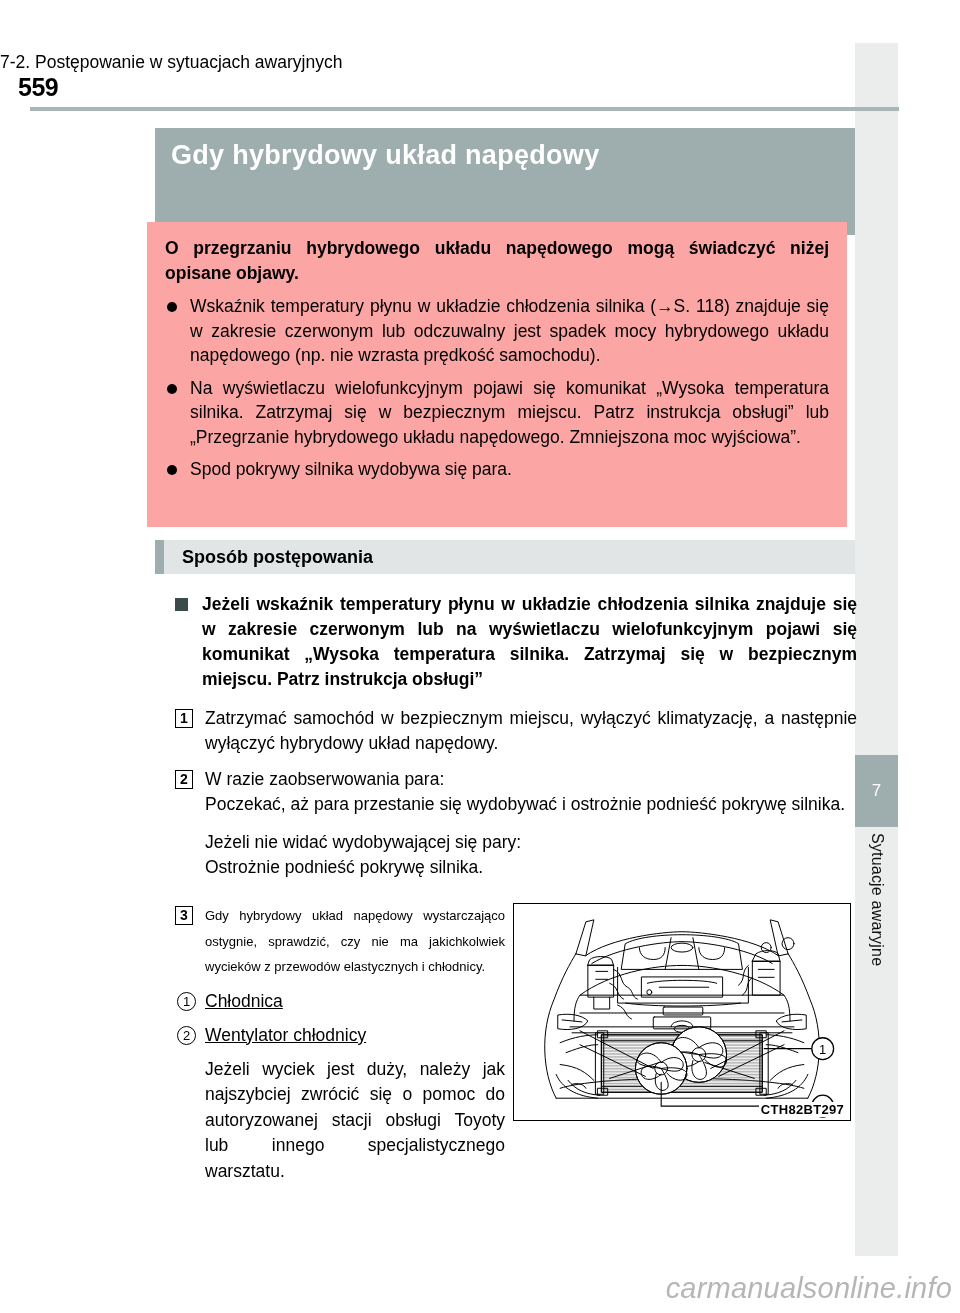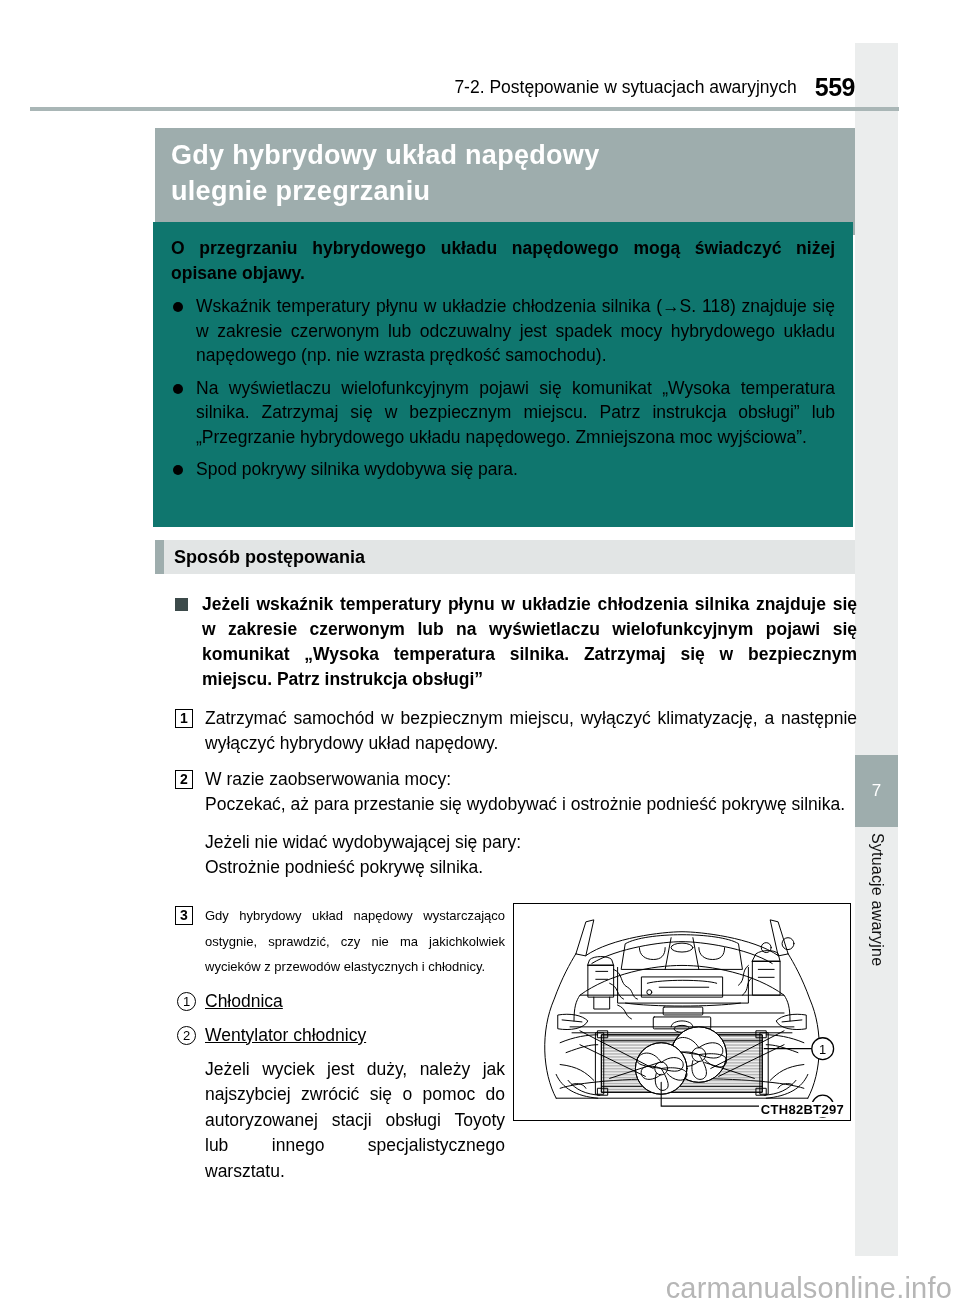--- a/index.html
+++ b/index.html
@@ -28,22 +28,23 @@
     display: flex; align-items: flex-start; justify-content: center;
   }
   .side-vert-label span {
     writing-mode: vertical-rl;
     font-size: 16px; color: #111; letter-spacing: .2px; white-space: nowrap;
   }
 
   
   .hdr {
     position: absolute; left: 0; top: 72px; width: 855px; height: 30px;
-    display: flex; align-items: center; justify-content: flex-end;
-    padding-right: 0;
+    display: flex; align-items: flex-start; justify-content: flex-end;
+    padding-right: 8px;
+    flex-direction: column;
   }
   .hdr-title { font-size: 17.5px; color:#000; }
   .hdr-page  { font-size: 25px; font-weight: 700; margin-left: 18px; letter-spacing:-.5px; }
   .hdr-rule {
     position: absolute; left: 30px; top: 107px; width: 869px; height: 4px;
     background: #a9b6b6;
   }
 
   
   .banner {
@@ -51,22 +52,22 @@
     background: #9eadad;
     padding: 9px 16px 0 16px;
   }
   .banner-line {
     color:#fff; font-size: 27px; font-weight: 700; line-height: 36px;
     letter-spacing:.3px;
   }
 
   
   .intro {
-    position: absolute; left: 153px; top: 222px; width: 700px; height: 305px;
-    background: #0f766e;
+    position: absolute; left: 147px; top: 222px; width: 700px; height: 305px;
+    background: #fca5a5;
     padding: 14px 18px 0 18px;
   }
   .intro-lead {
     font-size: 17.5px; font-weight: 700; line-height: 24.5px;
     text-align: justify; text-align-last: left;
   }
   .blist { margin-top: 9px; }
   .bitem { position: relative; padding-left: 25px; margin-bottom: 8px; }
   .bdot {
     position: absolute; left: 2px; top: 8px;
@@ -76,21 +77,21 @@
     font-size: 17.5px; line-height: 24.5px; text-align: justify; text-align-last:left;
   }
 
   
   .sec-bar {
     position: absolute; left: 155px; top: 540px; width: 700px; height: 34px;
     background: #e2e5e5;
     display: flex; align-items: center;
   }
   .sec-accent { width: 9px; height: 34px; background:#9eadad; }
-  .sec-text { font-size: 18px; font-weight: 700; padding-left: 10px; }
+  .sec-text { font-size: 18px; font-weight: 700; padding-left: 18px; }
 
   
   .body { position: absolute; left: 175px; top: 592px; width: 682px; }
 
   .sq-item { position: relative; padding-left: 27px; margin-bottom: 14px; }
   .sq-mark {
     position: absolute; left: 0; top: 6px; width: 13px; height: 13px;
     background: #3c4a4a;
   }
   .sq-item p {
@@ -133,21 +134,21 @@
   .figure svg { display:block; width:100%; height:100%; }
   .fig-code {
     position: absolute; right: 4px; bottom: 3px;
     font-size: 13px; font-weight: 700; letter-spacing: .3px; background:#fff; padding: 0 2px;
   }
 
   
   .watermark {
     position: absolute; left: 0; bottom: 8px; width: 960px;
     text-align: right; padding-right: 8px;
-    font-size: 29px; color: #b6b6b6; letter-spacing:.2px;
+    font-size: 29px; color: #b6b6b6; letter-spacing:.2px;font-style:italic;
   }
 </style>
 </head>
 <body>
 
 <div class="page">
 
   <div class="side-strip"></div>
   <div class="side-tab">
     <span>7</span>
@@ -157,21 +158,20 @@
   </div>
 
   <div class="hdr">
     <span class="hdr-title">7-2. Postępowanie w sytuacjach awaryjnych</span>
     <span class="hdr-page">559</span>
   </div>
   <div class="hdr-rule"></div>
 
   <div class="banner">
     <div class="banner-line">Gdy hybrydowy układ napędowy</div>
-    <div class="banner-line">ulegnie przegrzaniu</div>
   </div>
 
   <div class="intro">
     <div class="intro-lead">O przegrzaniu hybrydowego układu napędowego mogą świadczyć niżej opisane objawy.</div>
     <div class="blist">
       <div class="bitem">
         <span class="bdot"></span>
         <p>Wskaźnik temperatury płynu w układzie chłodzenia silnika (→S. 118) znajduje się w zakresie czerwonym lub odczuwalny jest spadek mocy hybrydowego układu napędowego (np. nie wzrasta prędkość samochodu).</p>
       </div>
       <div class="bitem">
@@ -197,21 +197,21 @@
       <p>Jeżeli wskaźnik temperatury płynu w układzie chłodzenia silnika znajduje się w zakresie czerwonym lub na wyświetlaczu wielofunkcyjnym pojawi się komunikat „Wysoka temperatura silnika. Zatrzymaj się w bezpiecznym miejscu. Patrz instrukcja obsługi”</p>
     </div>
 
     <div class="step">
       <span class="step-num">1</span>
       <p>Zatrzymać samochód w bezpiecznym miejscu, wyłączyć klimatyzację, a następnie wyłączyć hybrydowy układ napędowy.</p>
     </div>
 
     <div class="step">
       <span class="step-num">2</span>
-      <p class="plain">W razie zaobserwowania mocy:</p>
+      <p class="plain">W razie zaobserwowania para:</p>
       <p>Poczekać, aż para przestanie się wydobywać i ostrożnie podnieść pokrywę silnika.</p>
       <p class="plain gap">Jeżeli nie widać wydobywającej się pary:</p>
       <p class="plain">Ostrożnie podnieść pokrywę silnika.</p>
     </div>
 
   </div>
 
   <div class="cols">
     <div class="col-left">
       <div class="step">

